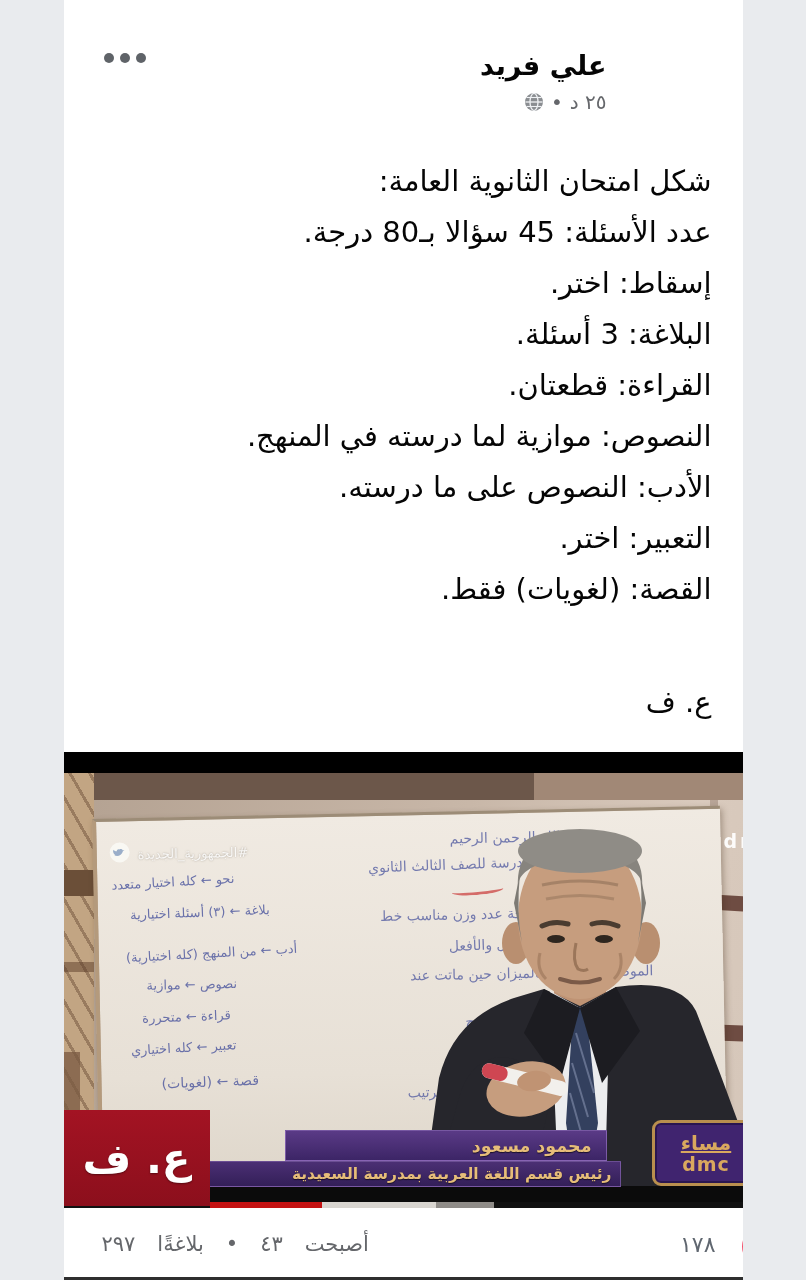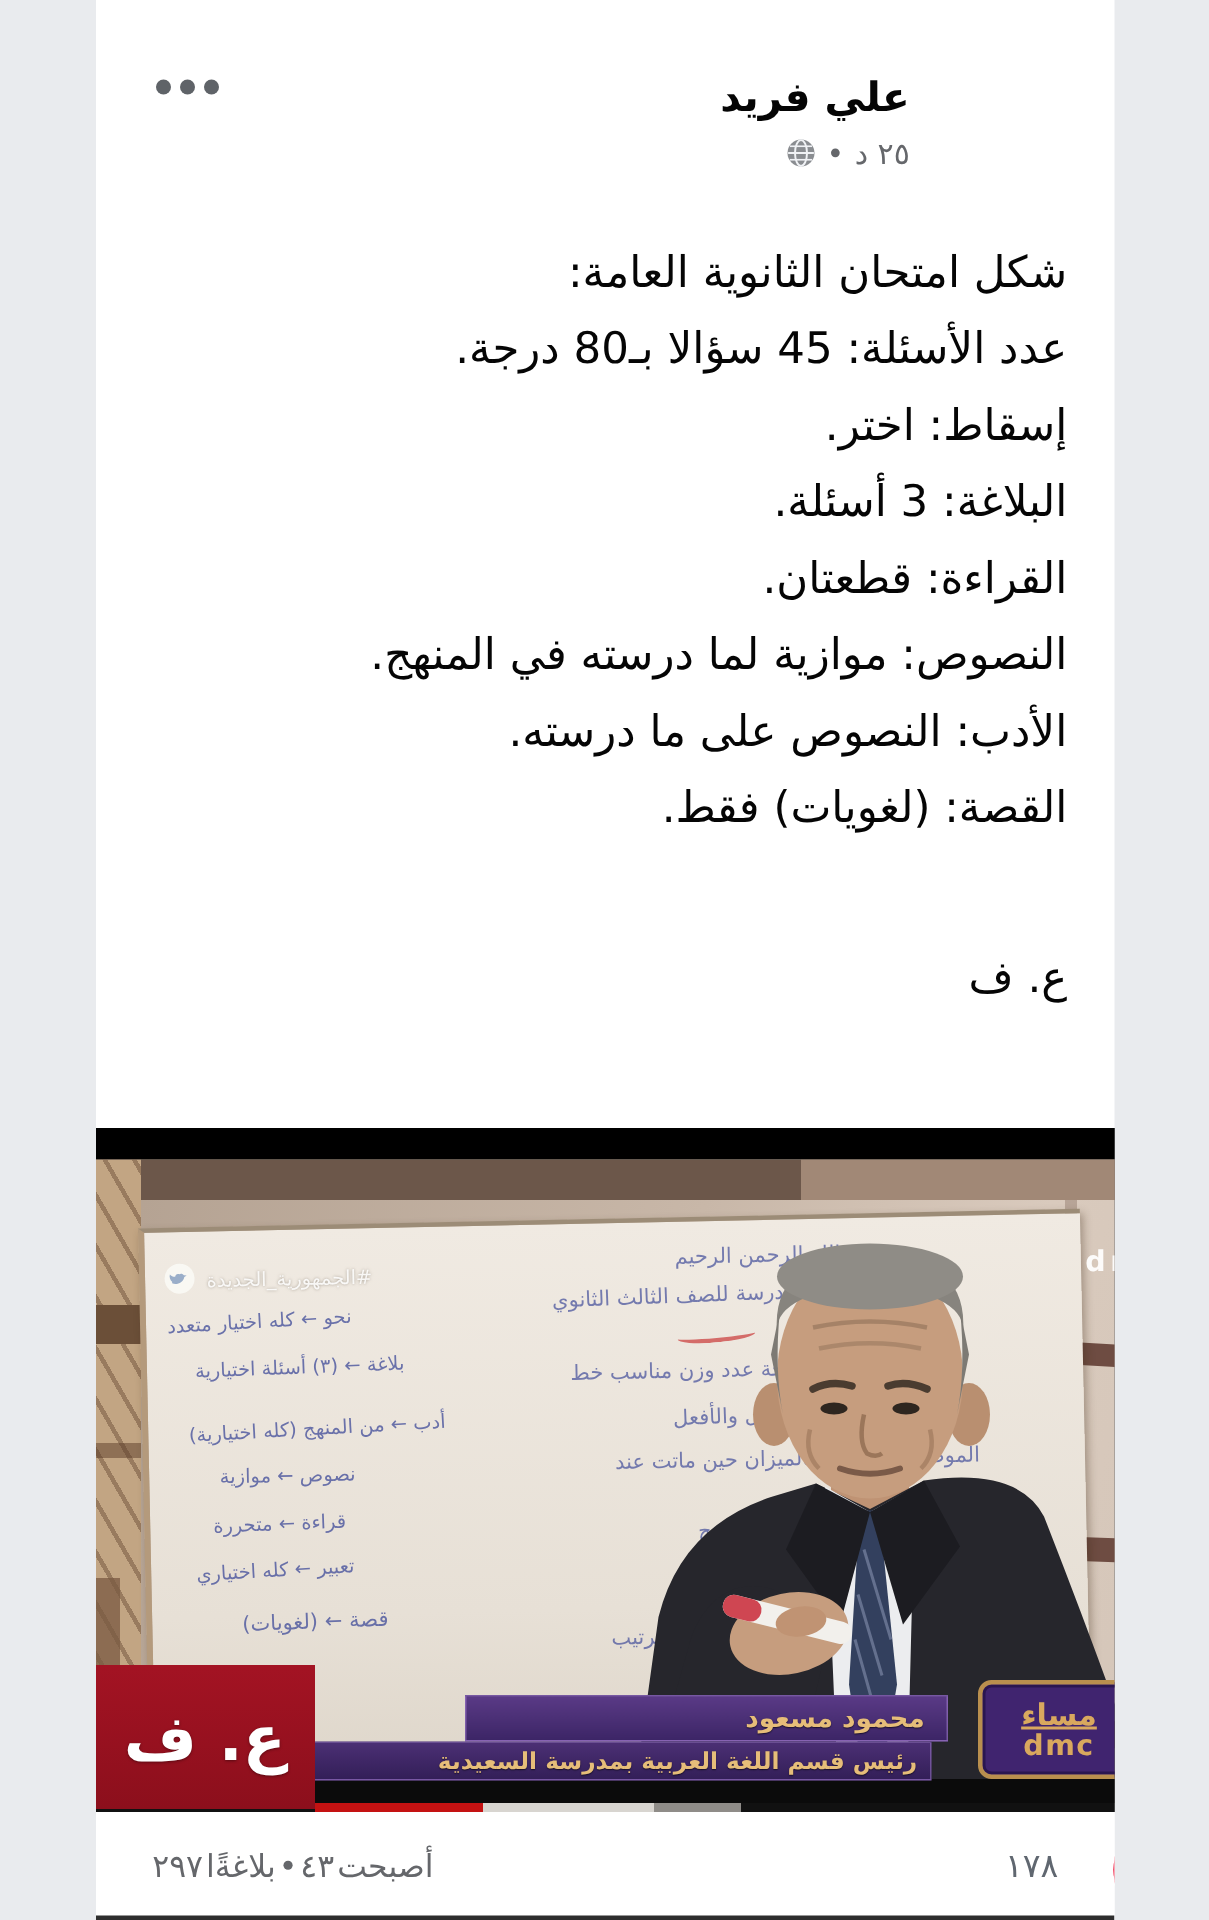--- a/index.html
+++ b/index.html
@@ -65,21 +65,21 @@
               mask:radial-gradient(closest-side, transparent 57%, #000 60%); opacity:.92; }
   .dmc-live { position:absolute; left:722px; top:100px; width:40px; text-align:center; direction:rtl;
               color:rgba(255,255,255,.9); font-size:12px; }
 
   .man-svg { position:absolute; left:300px; top:20px; }
 
   .v-botbar { position:absolute; left:0; top:434px; width:100%; height:16px; background:#0b0b0b; }
   .ticker { position:absolute; left:0; top:450px; width:100%; height:6px; background:#111; }
   .ticker i { position:absolute; top:0; height:100%; }
 
-  .lt-bar1 { position:absolute; left:246px; top:378px; width:322px; height:31px;
+  .lt-bar1 { position:absolute; left:221px; top:378px; width:322px; height:31px;
              background:linear-gradient(180deg,#5a3a86,#3c2566); border:1px solid rgba(190,150,235,.45);
              display:flex; align-items:center; justify-content:flex-end; padding:0 14px; }
   .lt-bar2 { position:absolute; left:145px; top:409px; width:412px; height:26px;
              background:linear-gradient(180deg,#4b2f74,#331f58); border:1px solid rgba(190,150,235,.40);
              display:flex; align-items:center; justify-content:flex-end; padding:0 8px; }
   .lt-name { direction:rtl; color:var(--banner-gold,#e6bd79); font-size:17.5px; font-weight:700;
              text-shadow:0 1px 1px rgba(0,0,0,.6); }
   .lt-title { direction:rtl; color:var(--banner-gold,#e6bd79); font-size:15.5px; font-weight:700;
               text-shadow:0 1px 1px rgba(0,0,0,.6); }
   .prog-logo { position:absolute; left:588px; top:368px; width:109px; height:66px; background:#40246f;
@@ -88,23 +88,23 @@
   .prog-logo .l1 { color:var(--logo-gold,#d9a85e); font-size:20px; font-weight:700; line-height:21px; direction:rtl;text-decoration:underline; }
   .prog-logo .l2 { color:var(--logo-gold,#d9a85e); font-size:19px; font-weight:700; line-height:20px; letter-spacing:1px; }
 
   .red-wm { position:absolute; left:0; top:358px; width:146px; height:96px;
             background:linear-gradient(180deg,#a31323,#8c0f1c); display:flex; align-items:center;
             justify-content:center; }
   .red-wm span { direction:rtl; color:#fff; font-size:42px; font-weight:700; text-shadow:0 1px 2px rgba(0,0,0,.4); }
 
   
   .footer { position:absolute; left:0; top:1208px; width:806px; height:72px; background:#fff; }
-  .comments-shares { position:absolute; left:38px; top:24px; display:flex; direction:ltr; gap:2px;
+  .comments-shares { position:absolute; left:38px; top:24px; display:flex; direction:ltr; gap:22px;
                      font-size:21px; color:var(--text-secondary,#65676b); cursor:pointer; }
-  .rx-count { position:absolute; right:164px; top:24px; font-size:22px; color:#606770; direction:rtl;margin-left:45px; }
+  .rx-count { position:absolute; right:154px; top:24px; font-size:22px; color:#606770; direction:rtl;margin-left:45px; }
   .rx { position:absolute; top:18px; width:41px; height:41px; border-radius:50%; border:2px solid #fff; cursor:pointer; }
   .rx svg { display:block; width:100%; height:100%; }
   .rx.love { right:89px; z-index:1; background:radial-gradient(circle at 35% 30%,#f7657e,var(--love-red,#ee3a57)); }
   .rx.sad  { right:53px; z-index:2; background:radial-gradient(circle at 35% 30%,#fdd341,var(--sad-yellow,#f3b11e)); }
   .rx.like { right:17px; z-index:3; background:radial-gradient(circle at 35% 30%,#4f97f6,var(--like-blue,#1d7bf0)); }
   .bottom-line { position:absolute; left:0; top:1277px; width:100%; height:3px; background:#2e2e2e; }
 </style>
 </head>
 <body>
 
@@ -142,20 +142,21 @@
   </div>
 
   <div class="post-body">
     <div>شكل امتحان الثانوية العامة:</div>
     <div>عدد الأسئلة: 45 سؤالا بـ80 درجة.</div>
     <div>إسقاط: اختر.</div>
     <div>البلاغة: 3 أسئلة.</div>
     <div>القراءة: قطعتان.</div>
     <div>النصوص: موازية لما درسته في المنهج.</div>
     <div>الأدب: النصوص على ما درسته.</div>
+    <div>التعبير: اختر.</div>
     <div>القصة: (لغويات) فقط.</div>
     <div class="sig">ع. ف</div>
   </div>
 
   <div class="video">
     <div class="v-topbar"></div>
 
     <div class="scene">
       <div class="band-top"></div>
       <div class="band-top-r"></div>

